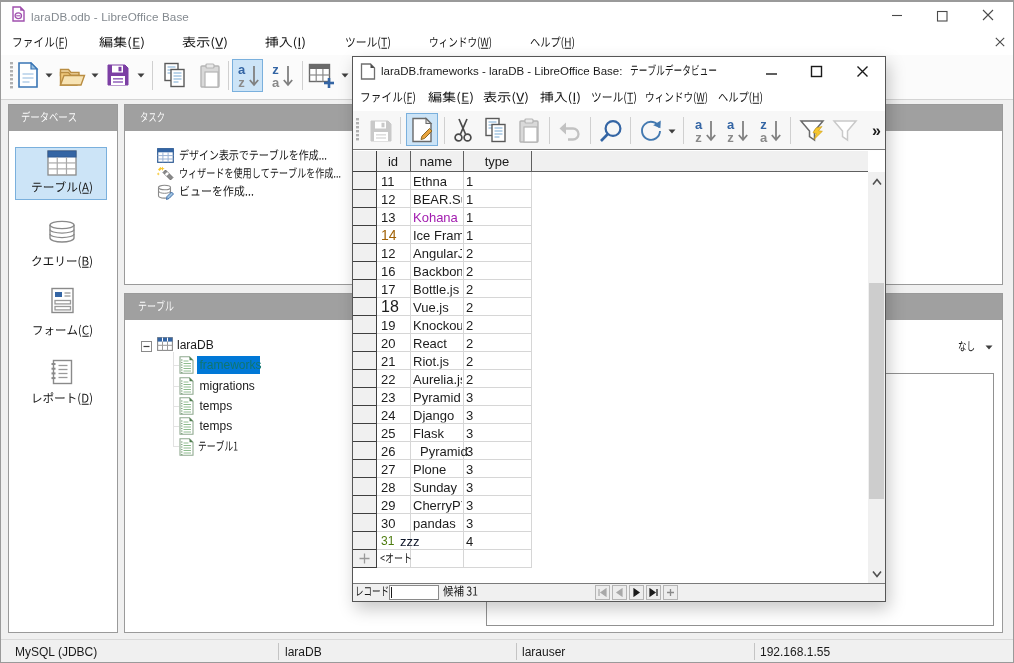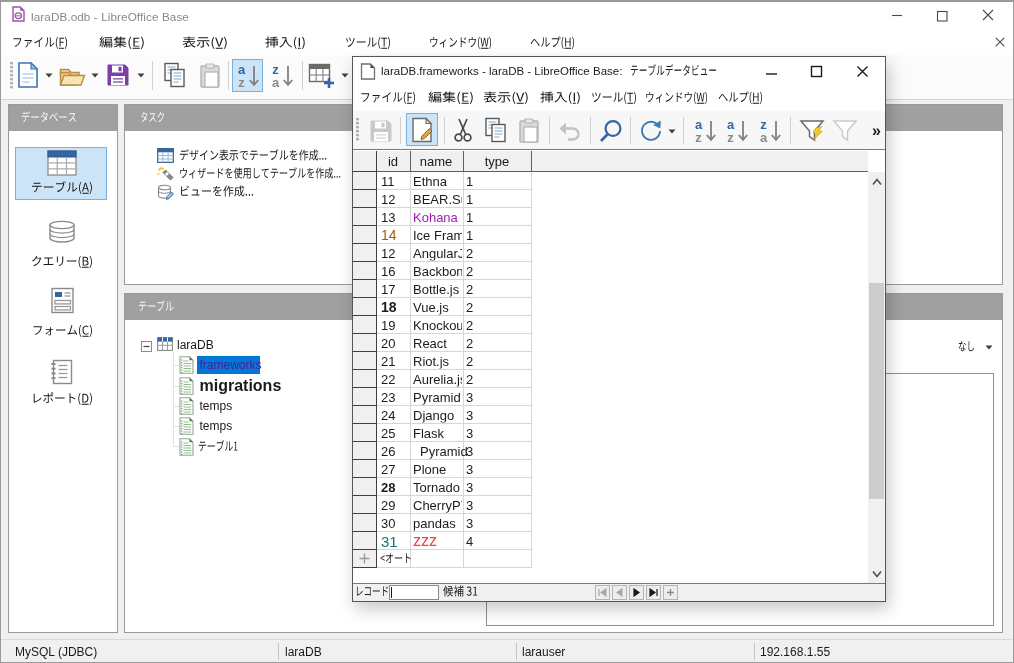--- a/index.html
+++ b/index.html
@@ -393,21 +393,21 @@
         <rect x="2.2" y="3.4" width="1.2" height="1.2"></rect>
         <rect x="2.2" y="5.9" width="1.2" height="1.2"></rect>
         <rect x="2.2" y="8.4" width="1.2" height="1.2"></rect>
         <rect x="2.2" y="10.9" width="1.2" height="1.2"></rect>
         <rect x="2.2" y="13.4" width="1.2" height="1.2"></rect>
         <rect x="2.2" y="15.9" width="1.2" height="1.2"></rect>
       </g>
     </svg>
   </div>
 <div class="ab" style="left:197px;top:356px;width:63px;height:18px;background:#0078d7"></div>
-<div class="ab" style="left:199.5px;top:365px;font-size:12px;color:#4c1d95;font-weight:normal;white-space:nowrap;transform:translateY(-50%) ">frameworks</div>
+<div class="ab" style="left:199.5px;top:365px;font-size:12px;color:#0f766e;font-weight:normal;white-space:nowrap;transform:translateY(-50%) ">frameworks</div>
 <div class="ab" style="left:179px;top:377px">
     <svg width="15" height="18" viewBox="0 0 15 18">
       <path d="M1 0.8 h9.5 l3.5 3.5 v13 h-13 z" fill="#fff" stroke="#8fa98f" stroke-width="1.1"></path>
       <path d="M10.5 0.8 l3.5 3.5 h-3.5 z" fill="#4e7e4e"></path>
       <g stroke="#8fbc8f" stroke-width="1">
         <path d="M4.5 5 h5"></path>
         <path d="M4.5 7.5 h7.5"></path>
         <path d="M4.5 10 h7.5"></path>
         <path d="M4.5 12.5 h7.5"></path>
         <path d="M4.5 15 h7.5"></path>
@@ -415,21 +415,21 @@
       <g fill="#6f9a6f">
         <rect x="2.2" y="3.4" width="1.2" height="1.2"></rect>
         <rect x="2.2" y="5.9" width="1.2" height="1.2"></rect>
         <rect x="2.2" y="8.4" width="1.2" height="1.2"></rect>
         <rect x="2.2" y="10.9" width="1.2" height="1.2"></rect>
         <rect x="2.2" y="13.4" width="1.2" height="1.2"></rect>
         <rect x="2.2" y="15.9" width="1.2" height="1.2"></rect>
       </g>
     </svg>
   </div>
-<div class="ab" style="left:199.5px;top:386px;font-size:16px;color:#1a1a1a;font-weight:bold;white-space:nowrap;transform:translateY(-50%) ">migrations</div>
+<div class="ab" style="left:199.5px;top:386px;font-size:12px;color:#1a1a1a;font-weight:normal;white-space:nowrap;transform:translateY(-50%) ">migrations</div>
 <div class="ab" style="left:179px;top:397px">
     <svg width="15" height="18" viewBox="0 0 15 18">
       <path d="M1 0.8 h9.5 l3.5 3.5 v13 h-13 z" fill="#fff" stroke="#8fa98f" stroke-width="1.1"></path>
       <path d="M10.5 0.8 l3.5 3.5 h-3.5 z" fill="#4e7e4e"></path>
       <g stroke="#8fbc8f" stroke-width="1">
         <path d="M4.5 5 h5"></path>
         <path d="M4.5 7.5 h7.5"></path>
         <path d="M4.5 10 h7.5"></path>
         <path d="M4.5 12.5 h7.5"></path>
         <path d="M4.5 15 h7.5"></path>
@@ -763,21 +763,21 @@
 <div class="ab" style="left:466px;top:235px;font-size:13px;color:#1c1c1c;font-weight:normal;white-space:nowrap;transform:translateY(-50%) ">1</div>
 <div class="ab" style="left:381px;top:253px;font-size:13px;color:#1c1c1c;font-weight:normal;white-space:nowrap;transform:translateY(-50%) ">12</div>
 <div class="ab" style="left:413px;top:253px;width:49px;font-size:13px;color:#1c1c1c;white-space:nowrap;overflow:hidden;transform:translateY(-50%)">AngularJS</div>
 <div class="ab" style="left:466px;top:253px;font-size:13px;color:#1c1c1c;font-weight:normal;white-space:nowrap;transform:translateY(-50%) ">2</div>
 <div class="ab" style="left:381px;top:271px;font-size:13px;color:#1c1c1c;font-weight:normal;white-space:nowrap;transform:translateY(-50%) ">16</div>
 <div class="ab" style="left:413px;top:271px;width:49px;font-size:13px;color:#1c1c1c;white-space:nowrap;overflow:hidden;transform:translateY(-50%)">Backbone.js</div>
 <div class="ab" style="left:466px;top:271px;font-size:13px;color:#1c1c1c;font-weight:normal;white-space:nowrap;transform:translateY(-50%) ">2</div>
 <div class="ab" style="left:381px;top:289px;font-size:13px;color:#1c1c1c;font-weight:normal;white-space:nowrap;transform:translateY(-50%) ">17</div>
 <div class="ab" style="left:413px;top:289px;width:49px;font-size:13px;color:#1c1c1c;white-space:nowrap;overflow:hidden;transform:translateY(-50%)">Bottle.js</div>
 <div class="ab" style="left:466px;top:289px;font-size:13px;color:#1c1c1c;font-weight:normal;white-space:nowrap;transform:translateY(-50%) ">2</div>
-<div class="ab" style="left:381px;top:307px;font-size:14px;color:#1c1c1c;font-weight:bold;white-space:nowrap;transform:translateY(-50%) ">18</div>
+<div class="ab" style="left:381px;top:307px;font-size:16px;color:#1c1c1c;font-weight:normal;white-space:nowrap;transform:translateY(-50%) ">18</div>
 <div class="ab" style="left:413px;top:307px;width:49px;font-size:13px;color:#1c1c1c;white-space:nowrap;overflow:hidden;transform:translateY(-50%)">Vue.js</div>
 <div class="ab" style="left:466px;top:307px;font-size:13px;color:#1c1c1c;font-weight:normal;white-space:nowrap;transform:translateY(-50%) ">2</div>
 <div class="ab" style="left:381px;top:325px;font-size:13px;color:#1c1c1c;font-weight:normal;white-space:nowrap;transform:translateY(-50%) ">19</div>
 <div class="ab" style="left:413px;top:325px;width:49px;font-size:13px;color:#1c1c1c;white-space:nowrap;overflow:hidden;transform:translateY(-50%)">Knockout</div>
 <div class="ab" style="left:466px;top:325px;font-size:13px;color:#1c1c1c;font-weight:normal;white-space:nowrap;transform:translateY(-50%) ">2</div>
 <div class="ab" style="left:381px;top:343px;font-size:13px;color:#1c1c1c;font-weight:normal;white-space:nowrap;transform:translateY(-50%) ">20</div>
 <div class="ab" style="left:413px;top:343px;width:49px;font-size:13px;color:#1c1c1c;white-space:nowrap;overflow:hidden;transform:translateY(-50%)">React</div>
 <div class="ab" style="left:466px;top:343px;font-size:13px;color:#1c1c1c;font-weight:normal;white-space:nowrap;transform:translateY(-50%) ">2</div>
 <div class="ab" style="left:381px;top:361px;font-size:13px;color:#1c1c1c;font-weight:normal;white-space:nowrap;transform:translateY(-50%) ">21</div>
 <div class="ab" style="left:413px;top:361px;width:49px;font-size:13px;color:#1c1c1c;white-space:nowrap;overflow:hidden;transform:translateY(-50%)">Riot.js</div>
@@ -793,31 +793,31 @@
 <div class="ab" style="left:466px;top:415px;font-size:13px;color:#1c1c1c;font-weight:normal;white-space:nowrap;transform:translateY(-50%) ">3</div>
 <div class="ab" style="left:381px;top:433px;font-size:13px;color:#1c1c1c;font-weight:normal;white-space:nowrap;transform:translateY(-50%) ">25</div>
 <div class="ab" style="left:413px;top:433px;width:49px;font-size:13px;color:#1c1c1c;white-space:nowrap;overflow:hidden;transform:translateY(-50%)">Flask</div>
 <div class="ab" style="left:466px;top:433px;font-size:13px;color:#1c1c1c;font-weight:normal;white-space:nowrap;transform:translateY(-50%) ">3</div>
 <div class="ab" style="left:381px;top:451px;font-size:13px;color:#1c1c1c;font-weight:normal;white-space:nowrap;transform:translateY(-50%) ">26</div>
 <div class="ab" style="left:420px;top:451px;width:49px;font-size:13px;color:#1c1c1c;white-space:nowrap;overflow:hidden;transform:translateY(-50%)">Pyramid</div>
 <div class="ab" style="left:466px;top:451px;font-size:13px;color:#1c1c1c;font-weight:normal;white-space:nowrap;transform:translateY(-50%) ">3</div>
 <div class="ab" style="left:381px;top:469px;font-size:13px;color:#1c1c1c;font-weight:normal;white-space:nowrap;transform:translateY(-50%) ">27</div>
 <div class="ab" style="left:413px;top:469px;width:49px;font-size:13px;color:#1c1c1c;white-space:nowrap;overflow:hidden;transform:translateY(-50%)">Plone</div>
 <div class="ab" style="left:466px;top:469px;font-size:13px;color:#1c1c1c;font-weight:normal;white-space:nowrap;transform:translateY(-50%) ">3</div>
-<div class="ab" style="left:381px;top:487px;font-size:13px;color:#1c1c1c;font-weight:bold;white-space:nowrap;transform:translateY(-50%) ">28</div>
-<div class="ab" style="left:413px;top:487px;width:49px;font-size:13px;color:#1c1c1c;white-space:nowrap;overflow:hidden;transform:translateY(-50%)">Tornado</div>
+<div class="ab" style="left:381px;top:487px;font-size:13px;color:#1c1c1c;font-weight:normal;white-space:nowrap;transform:translateY(-50%) ">28</div>
+<div class="ab" style="left:413px;top:487px;width:49px;font-size:13px;color:#1c1c1c;white-space:nowrap;overflow:hidden;transform:translateY(-50%)">Sunday</div>
 <div class="ab" style="left:466px;top:487px;font-size:13px;color:#1c1c1c;font-weight:normal;white-space:nowrap;transform:translateY(-50%) ">3</div>
 <div class="ab" style="left:381px;top:505px;font-size:13px;color:#1c1c1c;font-weight:normal;white-space:nowrap;transform:translateY(-50%) ">29</div>
 <div class="ab" style="left:413px;top:505px;width:49px;font-size:13px;color:#1c1c1c;white-space:nowrap;overflow:hidden;transform:translateY(-50%)">CherryPY</div>
 <div class="ab" style="left:466px;top:505px;font-size:13px;color:#1c1c1c;font-weight:normal;white-space:nowrap;transform:translateY(-50%) ">3</div>
 <div class="ab" style="left:381px;top:523px;font-size:13px;color:#1c1c1c;font-weight:normal;white-space:nowrap;transform:translateY(-50%) ">30</div>
 <div class="ab" style="left:413px;top:523px;width:49px;font-size:13px;color:#1c1c1c;white-space:nowrap;overflow:hidden;transform:translateY(-50%)">pandas</div>
 <div class="ab" style="left:466px;top:523px;font-size:13px;color:#1c1c1c;font-weight:normal;white-space:nowrap;transform:translateY(-50%) ">3</div>
-<div class="ab" style="left:381px;top:541px;font-size:15px;color:#0f766e;font-weight:normal;white-space:nowrap;transform:translateY(-50%) ">31</div>
-<div class="ab" style="left:413px;top:541px;width:49px;font-size:16px;color:#ef4444;white-space:nowrap;overflow:hidden;transform:translateY(-50%)">zzz</div>
+<div class="ab" style="left:381px;top:541px;font-size:12px;color:#4d7c0f;font-weight:normal;white-space:nowrap;transform:translateY(-50%) ">31</div>
+<div class="ab" style="left:400px;top:541px;width:49px;font-size:13px;color:#0f172a;white-space:nowrap;overflow:hidden;transform:translateY(-50%)">zzz</div>
 <div class="ab" style="left:466px;top:541px;font-size:13px;color:#1c1c1c;font-weight:normal;white-space:nowrap;transform:translateY(-50%) ">4</div>
 <svg class="ab" style="left:359px;top:553px" width="11" height="11" viewBox="0 0 11 11">
     <path d="M5.5 0.5 v10 M0.5 5.5 h10" stroke="#9a9a9a" stroke-width="1.3"></path>
   </svg>
 <svg class="ab" style="left:380.0px;top:552.4px" width="33" height="14" viewBox="0 -10.56 33 14">
     <g transform="scale(0.7501,1)" fill="#1c1c1c">
       <path d="M6.2 -1.8 0.5 -4.0V-4.9L6.2 -7.2V-6.2L3.4 -5.1L1.6 -4.5V-4.4L3.4 -3.8L6.2 -2.7Z M14.6 -9.4Q14.5 -9.2 14.5 -8.9Q14.5 -8.6 14.5 -8.4Q14.5 -8.1 14.5 -7.5Q14.5 -7.0 14.5 -6.3Q14.6 -5.6 14.6 -4.8Q14.6 -4.1 14.6 -3.3Q14.6 -2.6 14.6 -1.9Q14.6 -1.2 14.6 -0.6Q14.6 -0.2 14.4 0.1Q14.1 0.3 13.5 0.3Q13.1 0.3 12.6 0.3Q12.1 0.3 11.6 0.3L11.5 -0.7Q12.0 -0.6 12.4 -0.6Q12.9 -0.6 13.2 -0.6Q13.5 -0.6 13.6 -0.7Q13.7 -0.8 13.7 -1.1Q13.7 -1.5 13.7 -2.1Q13.7 -2.7 13.7 -3.4Q13.7 -4.1 13.6 -4.9Q13.6 -5.6 13.6 -6.3Q13.6 -7.0 13.6 -7.5Q13.6 -8.1 13.6 -8.4Q13.5 -8.7 13.5 -9.0Q13.5 -9.2 13.5 -9.4ZM8.1 -7.3Q8.4 -7.3 8.7 -7.2Q9.0 -7.2 9.2 -7.2Q9.4 -7.2 9.8 -7.2Q10.2 -7.2 10.8 -7.2Q11.4 -7.2 12.1 -7.2Q12.8 -7.2 13.5 -7.2Q14.2 -7.2 14.8 -7.2Q15.4 -7.2 15.9 -7.2Q16.3 -7.2 16.4 -7.2Q16.7 -7.2 17.0 -7.3Q17.3 -7.3 17.4 -7.3V-6.3Q17.2 -6.3 16.9 -6.3Q16.7 -6.3 16.5 -6.3Q16.3 -6.3 15.9 -6.3Q15.5 -6.3 14.9 -6.3Q14.3 -6.3 13.6 -6.3Q12.9 -6.3 12.2 -6.3Q11.4 -6.3 10.8 -6.3Q10.2 -6.3 9.8 -6.3Q9.4 -6.3 9.3 -6.3Q9.0 -6.3 8.7 -6.3Q8.4 -6.3 8.1 -6.3ZM7.7 -1.7Q8.7 -2.1 9.5 -2.8Q10.4 -3.4 11.1 -4.0Q11.9 -4.7 12.4 -5.3Q13.0 -6.0 13.3 -6.5L13.8 -6.5L13.8 -5.7Q13.5 -5.2 12.9 -4.5Q12.4 -3.9 11.6 -3.2Q10.9 -2.6 10.1 -2.0Q9.2 -1.4 8.4 -0.9Z M19.9 -5.2Q20.1 -5.2 20.3 -5.2Q20.6 -5.1 20.9 -5.1Q21.2 -5.1 21.6 -5.1Q21.7 -5.1 22.1 -5.1Q22.5 -5.1 23.1 -5.1Q23.6 -5.1 24.2 -5.1Q24.8 -5.1 25.4 -5.1Q26.1 -5.1 26.6 -5.1Q27.1 -5.1 27.5 -5.1Q27.9 -5.1 28.1 -5.1Q28.6 -5.1 28.9 -5.2Q29.2 -5.2 29.4 -5.2V-4.0Q29.2 -4.0 28.9 -4.1Q28.5 -4.1 28.1 -4.1Q27.9 -4.1 27.5 -4.1Q27.1 -4.1 26.6 -4.1Q26.1 -4.1 25.5 -4.1Q24.8 -4.1 24.2 -4.1Q23.6 -4.1 23.1 -4.1Q22.6 -4.1 22.2 -4.1Q21.7 -4.1 21.6 -4.1Q21.1 -4.1 20.6 -4.1Q20.2 -4.0 19.9 -4.0Z M34.7 -1.1Q34.7 -1.2 34.7 -1.7Q34.7 -2.2 34.7 -2.9Q34.7 -3.6 34.7 -4.4Q34.7 -5.2 34.7 -5.9Q34.7 -6.7 34.7 -7.2Q34.7 -7.8 34.7 -8.0Q34.7 -8.3 34.7 -8.7Q34.7 -9.0 34.6 -9.3H35.8Q35.8 -9.0 35.7 -8.7Q35.7 -8.3 35.7 -8.0Q35.7 -7.6 35.7 -6.9Q35.7 -6.3 35.7 -5.5Q35.7 -4.8 35.7 -4.1Q35.7 -3.3 35.7 -2.7Q35.7 -2.1 35.7 -1.6Q35.7 -1.2 35.7 -1.1Q35.7 -0.9 35.7 -0.6Q35.7 -0.4 35.7 -0.1Q35.8 0.2 35.8 0.4H34.6Q34.7 0.1 34.7 -0.3Q34.7 -0.7 34.7 -1.1ZM35.5 -6.1Q36.1 -6.0 36.8 -5.7Q37.5 -5.5 38.3 -5.2Q39.0 -4.9 39.7 -4.6Q40.3 -4.4 40.8 -4.1L40.4 -3.1Q39.9 -3.4 39.3 -3.7Q38.6 -3.9 37.9 -4.2Q37.2 -4.5 36.6 -4.7Q36.0 -4.9 35.5 -5.1Z"></path>
     </g>
   </svg>
 <div class="ab" style="left:868px;top:172px;width:17px;height:411px;background:#f0f0f0"></div>

